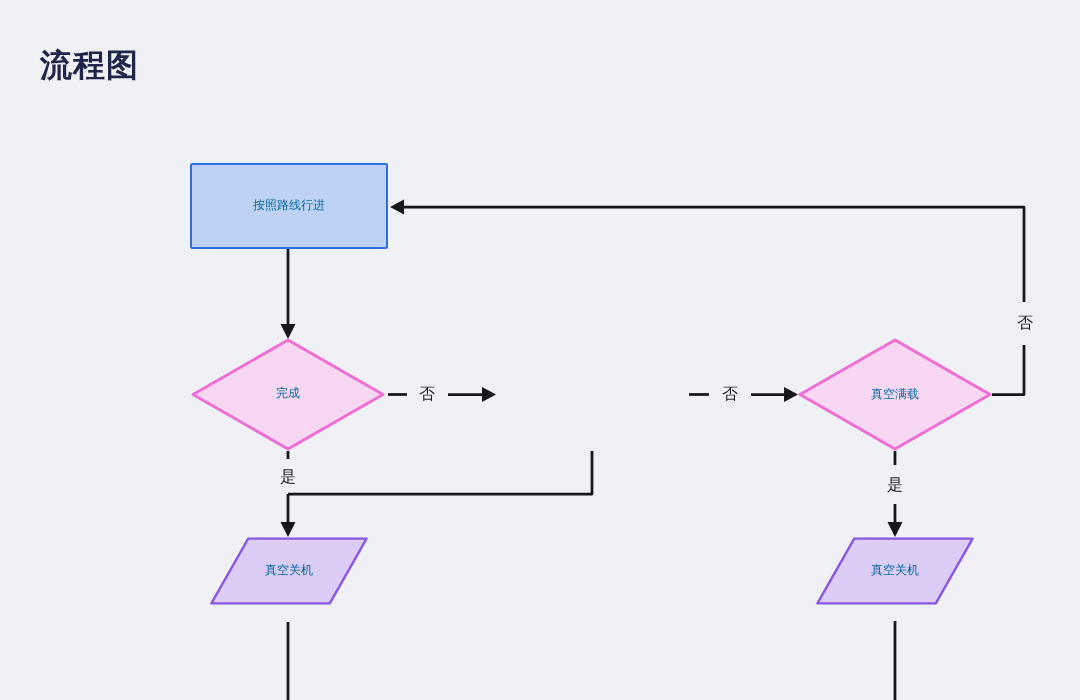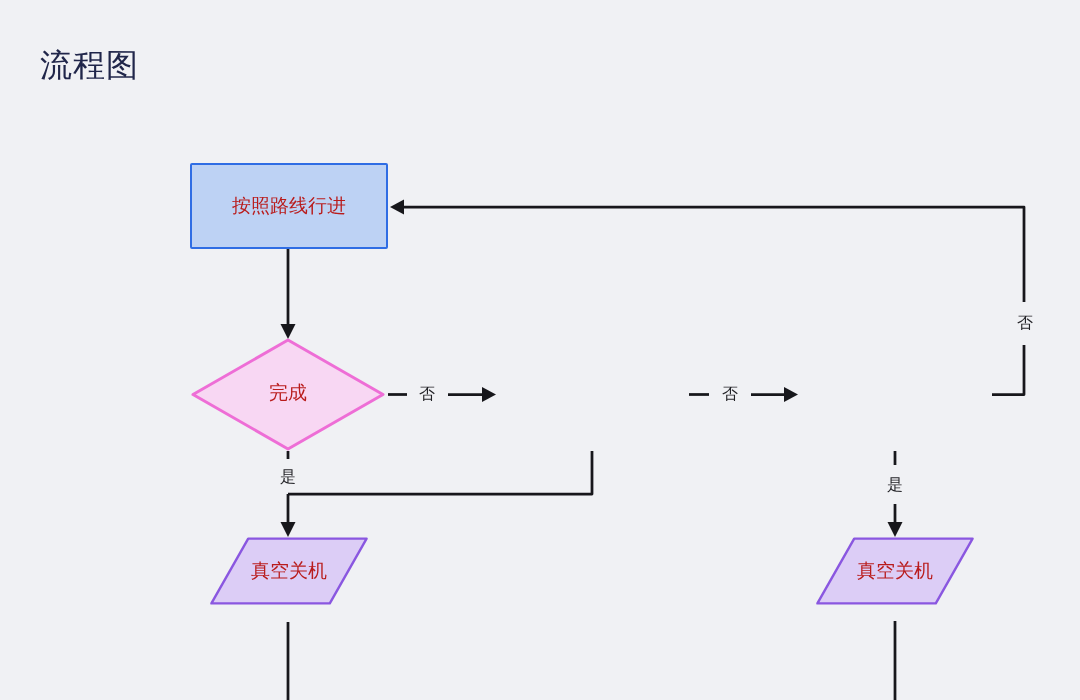--- a/index.html
+++ b/index.html
@@ -13,21 +13,21 @@
     position: relative;
     width: 1080px;
     height: 700px;
     background: #f0f1f4;
   }
   .diagram-title {
     position: absolute;
     left: 40px;
     top: 44px;
     font-size: 32px;
-    font-weight: 400;
+    font-weight: 700;
     color: #20264a;
     letter-spacing: 1px;
   }
   .connectors {
     position: absolute;
     left: 0; top: 0;
     width: 1080px; height: 700px;
   }
   .node {
     position: absolute;
@@ -37,22 +37,22 @@
   }
   .node .shape-svg {
     position: absolute;
     inset: 0;
     width: 100%;
     height: 100%;
   }
   .node-label {
     position: relative;
     z-index: 2;
-    font-size: 19px;
-    color: #b91c1c;
+    font-size: 12px;
+    color: #0369a1;
     text-align: center;
     line-height: 1.6;
   }
   .process {
     left: 190px; top: 163px;
     width: 198px; height: 86px;
     background: #bdd2f4;
     border: 2.5px solid #2f6de4;
     border-radius: 2px;
   }
@@ -128,20 +128,26 @@
   </div>
 
   <div class="node decision decision-1">
     <svg class="shape-svg" viewBox="0 0 194 113">
       <polygon points="97,2 192,56.5 97,111 2,56.5" fill="#f8d7f3" stroke="#ee6ed6" stroke-width="3" stroke-linejoin="round"></polygon>
     </svg>
     <div class="node-label">完成</div>
   </div>
 
 
+  <div class="node decision decision-3">
+    <svg class="shape-svg" viewBox="0 0 194 113">
+      <polygon points="97,2 192,56.5 97,111 2,56.5" fill="#f8d7f3" stroke="#ee6ed6" stroke-width="3" stroke-linejoin="round"></polygon>
+    </svg>
+    <div class="node-label">真空满载</div>
+  </div>
 
   <div class="node io io-1">
     <svg class="shape-svg" viewBox="0 0 198 85">
       <polygon points="48,2 196,2 150,83 2,83" fill="#dccdf6" stroke="#8a57e0" stroke-width="3" stroke-linejoin="round"></polygon>
     </svg>
     <div class="node-label">真空关机</div>
   </div>
 
   <div class="node io io-2">
     <svg class="shape-svg" viewBox="0 0 198 85">

